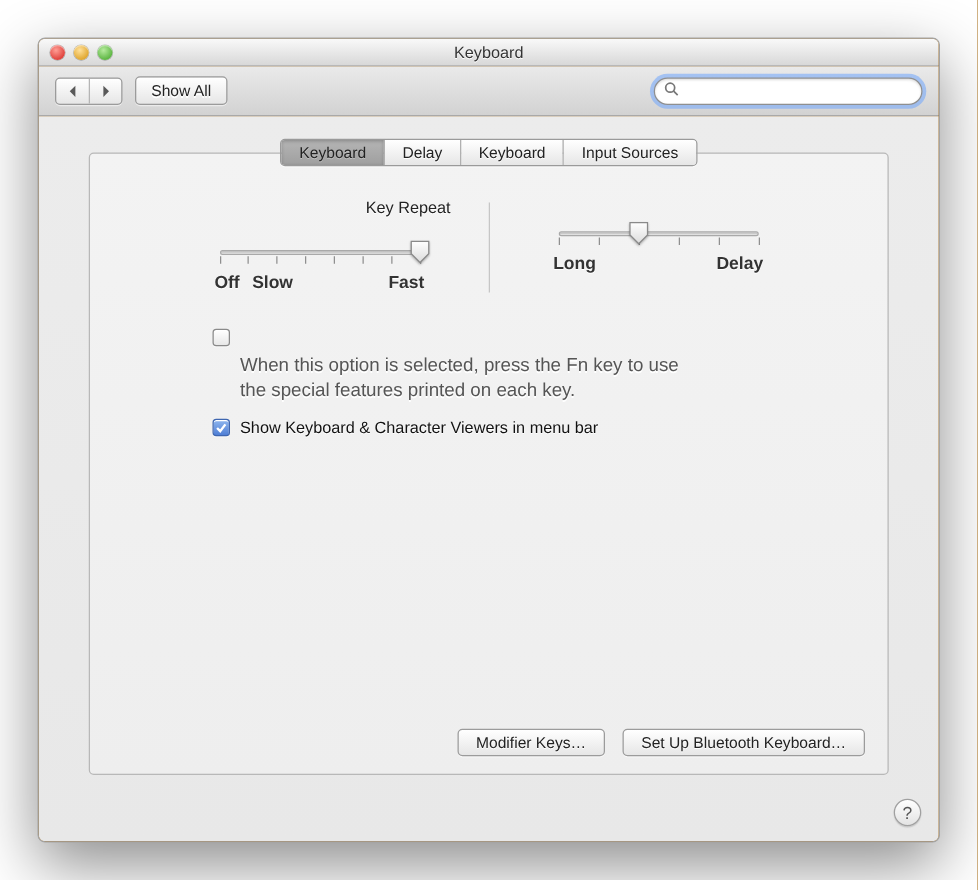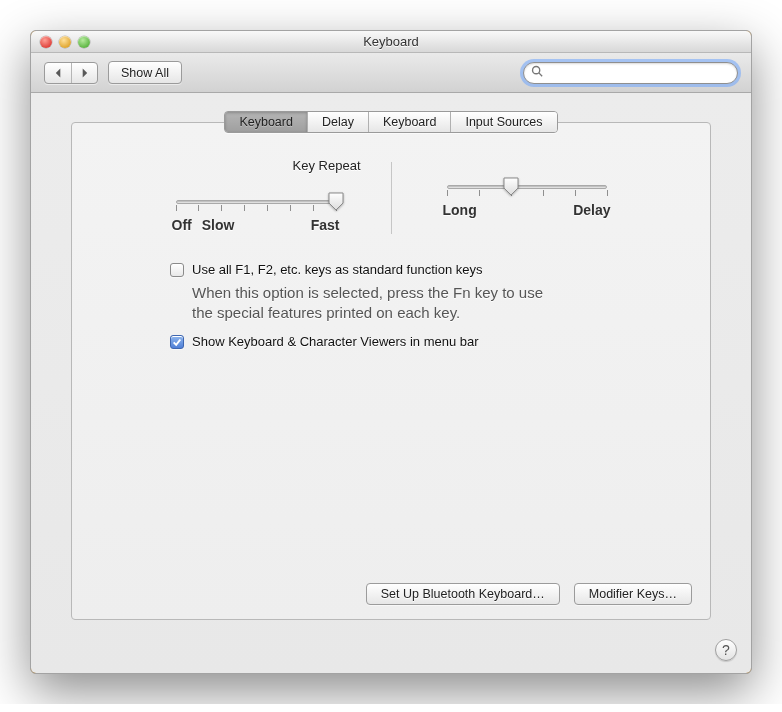--- a/index.html
+++ b/index.html
@@ -277,37 +277,36 @@
           <div class="sl-labels">
             <span>Long</span>
             <span>Delay</span>
           </div>
         </div>
       </div>
 
       <div class="options">
         <div class="opt">
           <div class="chk"></div>
-          <div class="opt-label">Use all F1, F2, etc. keys as standard function keys</div>
         </div>
         <div class="opt-desc">When this option is selected, press the Fn key to use the special features printed on each key.</div>
 
         <div class="opt">
           <div class="chk checked">
             <svg viewBox="0 0 12 12">
                 <polyline points="2,6.5 5,9.5 10,3"></polyline>
               </svg>
           </div>
           <div class="opt-label">Show Keyboard &amp; Character Viewers in menu bar</div>
         </div>
       </div>
 
       <div class="footer-btns">
+        <div class="pushbtn">Modifier Keys…</div>
         <div class="pushbtn">Set Up Bluetooth Keyboard…</div>
-        <div class="pushbtn">Modifier Keys…</div>
       </div>
 
     </div>
 
     <div class="help">?</div>
 
   </div>
 </div>
 
 </body></html>

